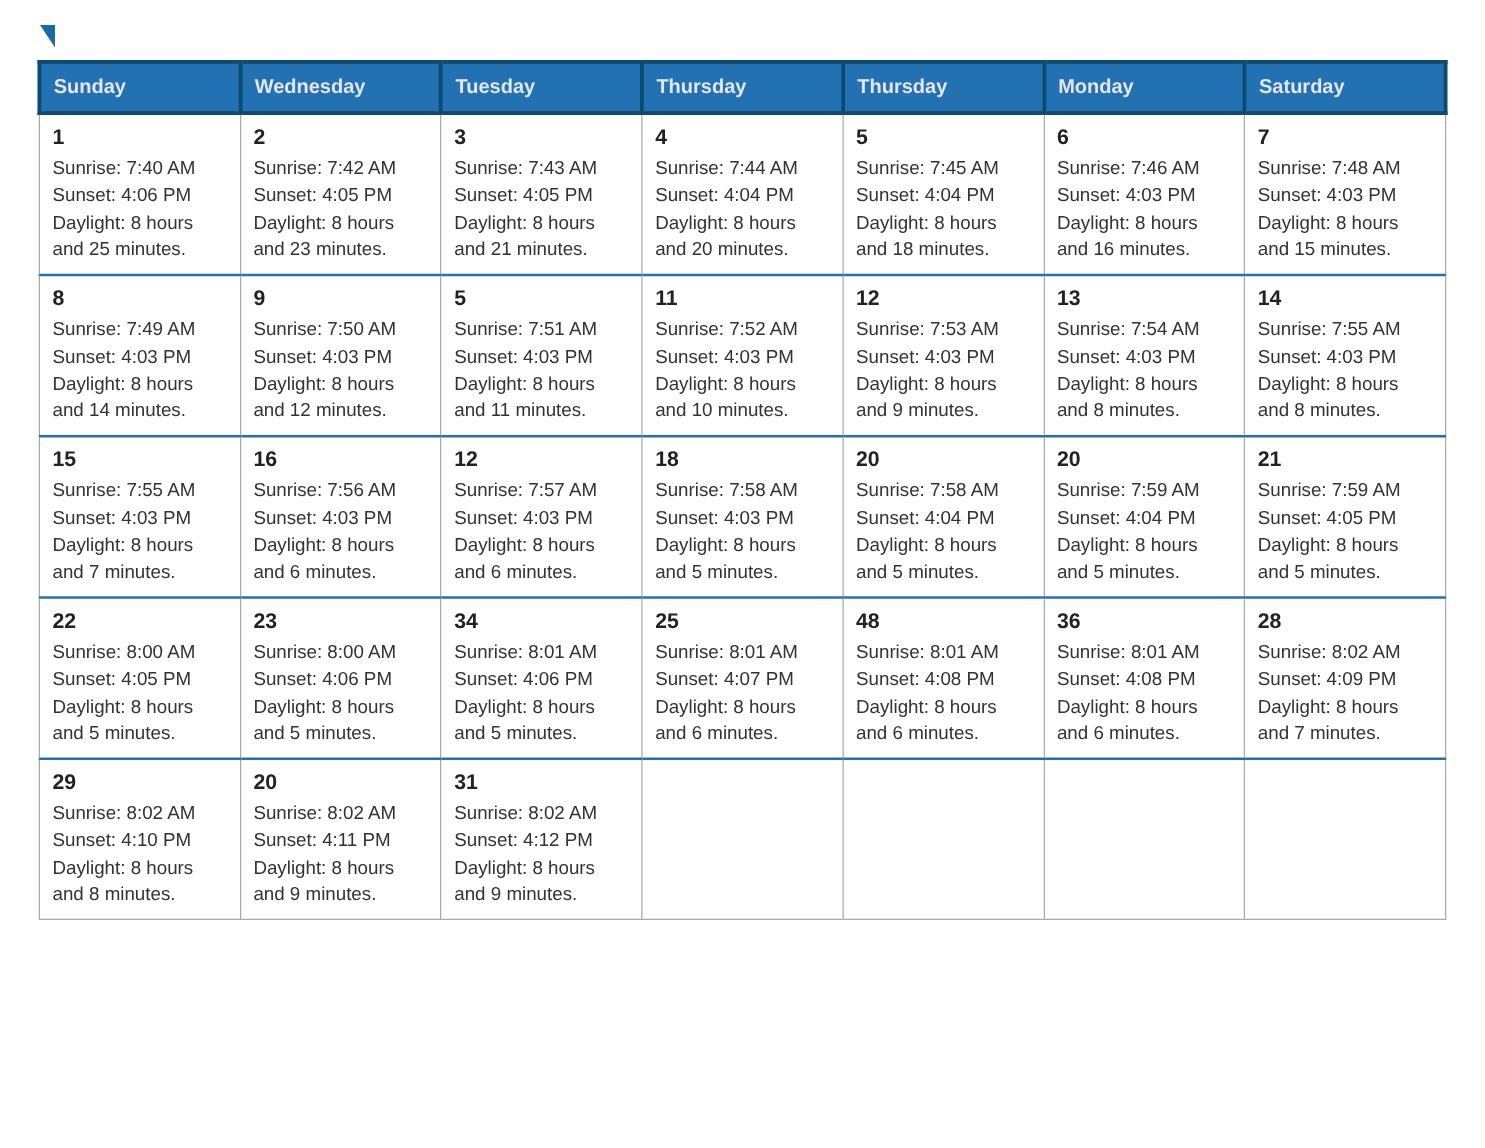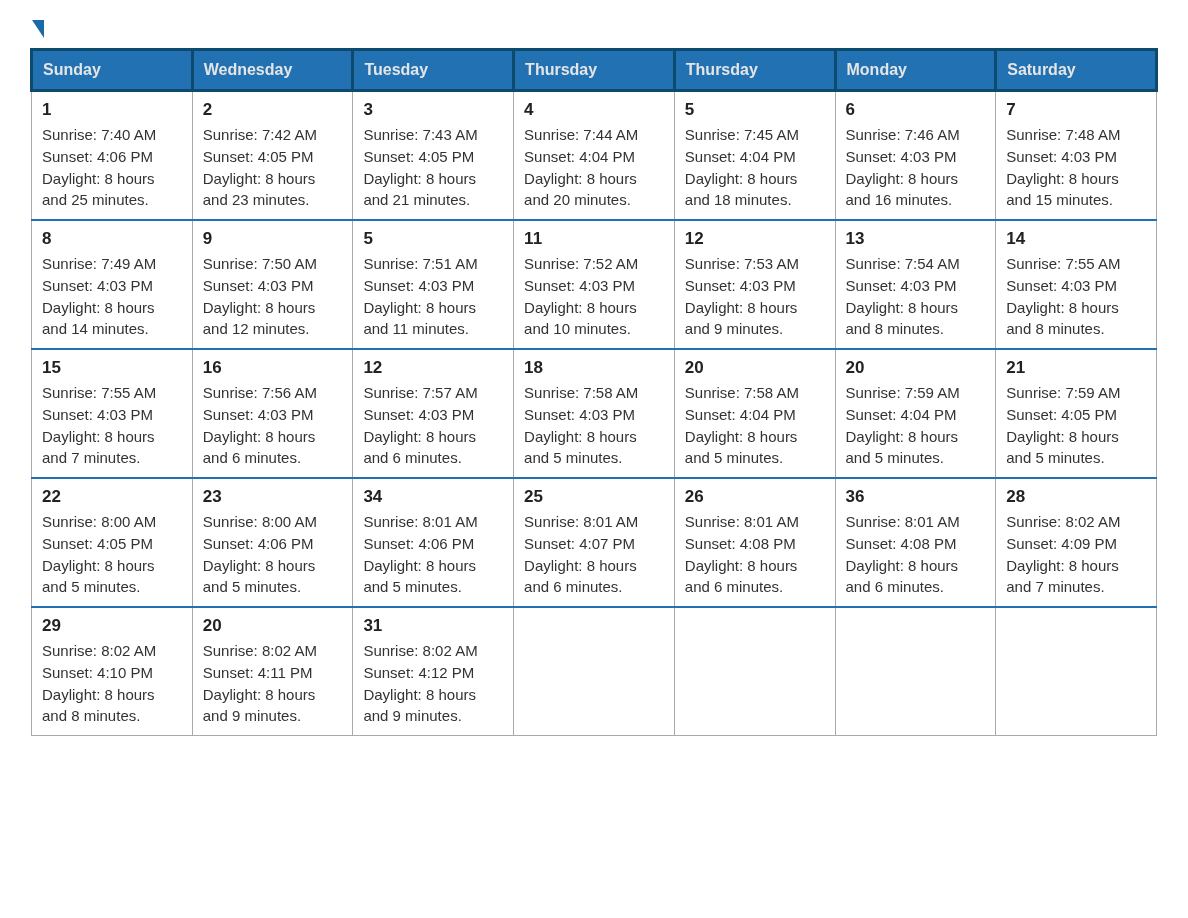--- a/index.html
+++ b/index.html
@@ -244,21 +244,21 @@
         </td>
         <td>
           <div class="day-number">34</div>
           <div class="day-info">Sunrise: 8:01 AM<br>Sunset: 4:06 PM<br>Daylight: 8 hours<br>and 5 minutes.</div>
         </td>
         <td>
           <div class="day-number">25</div>
           <div class="day-info">Sunrise: 8:01 AM<br>Sunset: 4:07 PM<br>Daylight: 8 hours<br>and 6 minutes.</div>
         </td>
         <td>
-          <div class="day-number">26</div>
+          <div class="day-number">48</div>
           <div class="day-info">Sunrise: 8:01 AM<br>Sunset: 4:08 PM<br>Daylight: 8 hours<br>and 6 minutes.</div>
         </td>
         <td>
           <div class="day-number">36</div>
           <div class="day-info">Sunrise: 8:01 AM<br>Sunset: 4:08 PM<br>Daylight: 8 hours<br>and 6 minutes.</div>
         </td>
         <td>
           <div class="day-number">28</div>
           <div class="day-info">Sunrise: 8:02 AM<br>Sunset: 4:09 PM<br>Daylight: 8 hours<br>and 7 minutes.</div>
         </td>

